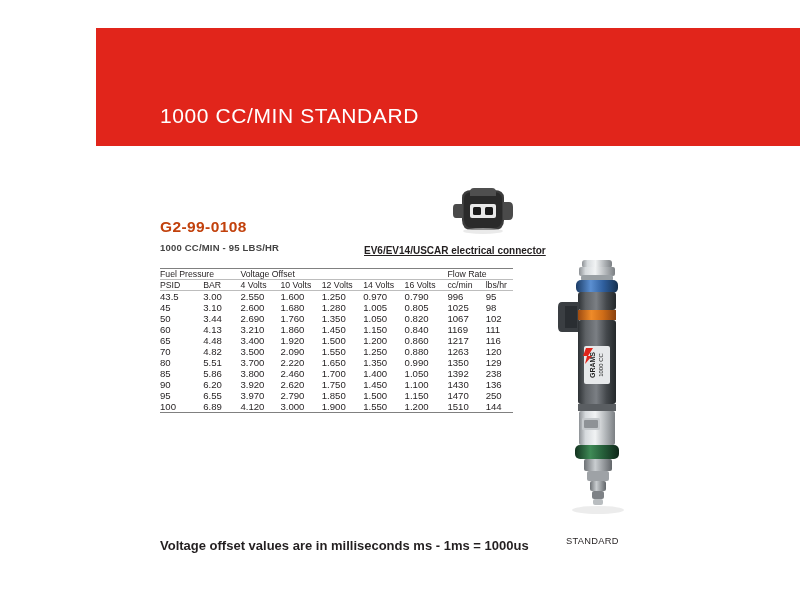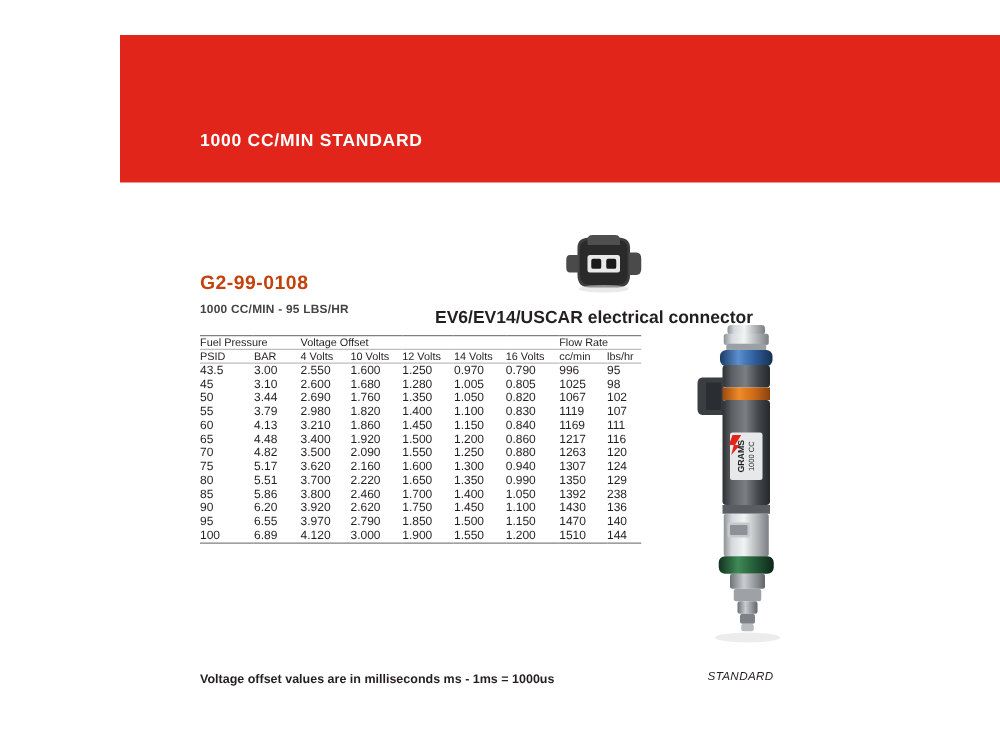--- a/index.html
+++ b/index.html
@@ -22,22 +22,22 @@
     left: 96px;
     top: 28px;
     width: 704px;
     height: 118px;
     background: #e1251b;
   }
   .banner-title {
     position: absolute;
     left: 160px;
     top: 104px;
-    font-size: 14px;
-    font-weight: bold;
+    font-size: 21px;
+    font-weight: normal;
     letter-spacing: 0.6px;
     color: #ffffff;
     margin: 0;
   }
 
   
   .part-number {
     position: absolute;
     left: 160px;
     top: 218px;
@@ -59,25 +59,26 @@
   
   .connector-wrap {
     position: absolute;
     left: 452px;
     top: 186px;
     width: 62px;
     height: 52px;
   }
   .connector-caption {
     position: absolute;
-    left: 348px;
+    left: 364px;
     top: 245px;
-    font-size: 14px;
+    font-size: 10px;
     font-weight: bold;
     color: #231f20;
+    text-decoration: underline;
   }
 
   
   .table-area {
     position: absolute;
     left: 160px;
     top: 268px;
     width: 353px;
   }
   table.spec {
@@ -123,21 +124,21 @@
   .c-v12   { width: 46px; text-align: left; margin-left: 38px; }
   .c-v14   { width: 46px; text-align: left; }
   .c-v16   { width: 48px; text-align: left; }
   .c-ccmin { width: 44px; text-align: left; }
   .c-lbshr { width: 30px; text-align: left; }
 
   .footnote {
     position: absolute;
     left: 160px;
     top: 538px;
-    font-size: 10px;
+    font-size: 13px;
     font-weight: bold;
     color: #231f20;
   }
 
   
   .injector-wrap {
     position: absolute;
     left: 548px;
     top: 258px;
     width: 100px;
@@ -145,21 +146,20 @@
   }
   .injector-caption {
     position: absolute;
     left: 566px;
     top: 536px;
     width: 120px;
     text-align: left;
     font-size: 9.3px;
     color: #231f20;
     letter-spacing: 0.3px;
-    font-style: italic;
   }
 </style>
 </head>
 <body>
 
 <div class="banner"></div>
 <h1 class="banner-title">1000 CC/MIN STANDARD</h1>
 
 <div class="part-number">G2-99-0108</div>
 <div class="part-sub">1000 CC/MIN - 95 LBS/HR</div>
@@ -233,31 +233,20 @@
         <td class="c-bar">3.44</td>
         <td class="c-v8">2.690</td>
         <td class="c-v10">1.760</td>
         <td class="c-v12">1.350</td>
         <td class="c-v14">1.050</td>
         <td class="c-v16">0.820</td>
         <td class="c-ccmin">1067</td>
         <td class="c-lbshr">102</td>
       </tr>
       <tr class="data-row">
-        <td class="c-psid">55</td>
-        <td class="c-bar">3.79</td>
-        <td class="c-v8">2.980</td>
-        <td class="c-v10">1.820</td>
-        <td class="c-v12">1.400</td>
-        <td class="c-v14">1.100</td>
-        <td class="c-v16">0.830</td>
-        <td class="c-ccmin">1119</td>
-        <td class="c-lbshr">107</td>
-      </tr>
-      <tr class="data-row">
         <td class="c-psid">60</td>
         <td class="c-bar">4.13</td>
         <td class="c-v8">3.210</td>
         <td class="c-v10">1.860</td>
         <td class="c-v12">1.450</td>
         <td class="c-v14">1.150</td>
         <td class="c-v16">0.840</td>
         <td class="c-ccmin">1169</td>
         <td class="c-lbshr">111</td>
       </tr>
@@ -277,31 +266,20 @@
         <td class="c-bar">4.82</td>
         <td class="c-v8">3.500</td>
         <td class="c-v10">2.090</td>
         <td class="c-v12">1.550</td>
         <td class="c-v14">1.250</td>
         <td class="c-v16">0.880</td>
         <td class="c-ccmin">1263</td>
         <td class="c-lbshr">120</td>
       </tr>
       <tr class="data-row">
-        <td class="c-psid">75</td>
-        <td class="c-bar">5.17</td>
-        <td class="c-v8">3.620</td>
-        <td class="c-v10">2.160</td>
-        <td class="c-v12">1.600</td>
-        <td class="c-v14">1.300</td>
-        <td class="c-v16">0.940</td>
-        <td class="c-ccmin">1307</td>
-        <td class="c-lbshr">124</td>
-      </tr>
-      <tr class="data-row">
         <td class="c-psid">80</td>
         <td class="c-bar">5.51</td>
         <td class="c-v8">3.700</td>
         <td class="c-v10">2.220</td>
         <td class="c-v12">1.650</td>
         <td class="c-v14">1.350</td>
         <td class="c-v16">0.990</td>
         <td class="c-ccmin">1350</td>
         <td class="c-lbshr">129</td>
       </tr>
@@ -329,21 +307,21 @@
       </tr>
       <tr class="data-row">
         <td class="c-psid">95</td>
         <td class="c-bar">6.55</td>
         <td class="c-v8">3.970</td>
         <td class="c-v10">2.790</td>
         <td class="c-v12">1.850</td>
         <td class="c-v14">1.500</td>
         <td class="c-v16">1.150</td>
         <td class="c-ccmin">1470</td>
-        <td class="c-lbshr">140</td>
+        <td class="c-lbshr">250</td>
       </tr>
       <tr class="data-row last">
         <td class="c-psid">100</td>
         <td class="c-bar">6.89</td>
         <td class="c-v8">4.120</td>
         <td class="c-v10">3.000</td>
         <td class="c-v12">1.900</td>
         <td class="c-v14">1.550</td>
         <td class="c-v16">1.200</td>
         <td class="c-ccmin">1510</td>

